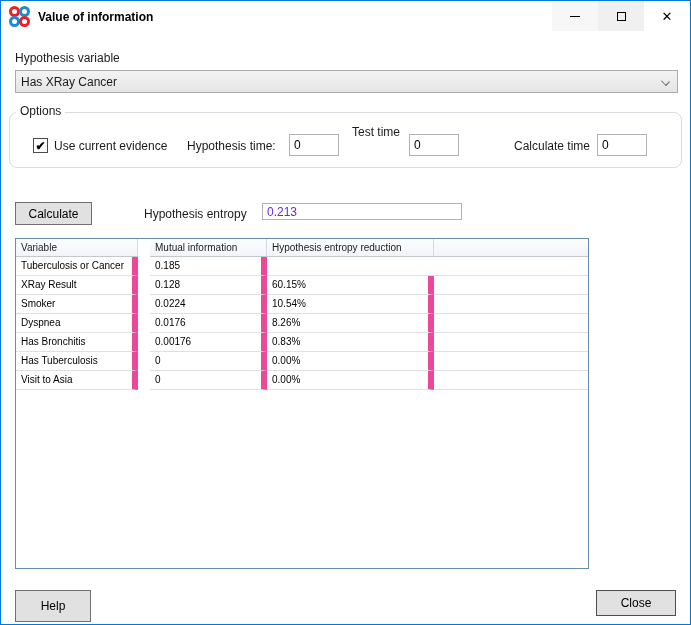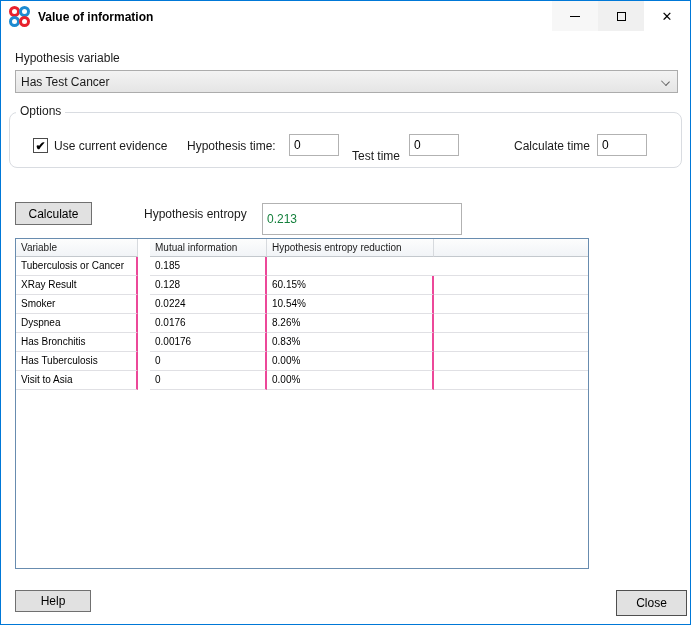--- a/index.html
+++ b/index.html
@@ -64,73 +64,73 @@
     background:#ffffff; padding:0 4px; color:#1b1b1b;
   }
   .checkbox {
     position:absolute; left:23px; top:25px;
     width:15px; height:15px; background:#fff; border:1px solid #4a4a4a;
     display:flex; align-items:center; justify-content:center;
     font-size:12px; font-weight:bold; color:#000; line-height:1;
   }
   #chk-label { left:44px; top:26px; }
   #hyp-time-label { left:177px; top:26px; }
-  #test-time-label { left:342px; top:36px; }
+  #test-time-label { left:342px; top:12px; }
   #term-time-label { left:504px; top:26px; }
   .time-input {
     position:absolute; top:21px; width:50px; height:22px;
     border:1px solid #b2b2b2; background:#fff;
     font-family:"Liberation Sans", sans-serif; font-size:12px; color:#000;
     padding-left:4px; outline:none;
   }
   #hyp-time-input  { left:279px; }
   #test-time-input { left:399px; }
   #term-time-input { left:587px; }
 
   
   .btn {
     background:#e1e1e1; border:1px solid #707070;
     font-family:Liberation Sans, sans-serif; font-size:12px; color:#000;
     display:flex; align-items:center; justify-content:center; cursor:default;
   }
   #calc-btn { position:absolute; left:14px; top:201px; width:77px; height:23px; }
   #entropy-label { left:143px; top:206px; }
   #entropy-box {
-    position:absolute; left:261px; top:202px; width:200px; height:32px;
-    border:1px solid #b2b2b2; background:#fff; color:#15803d;
+    position:absolute; left:261px; top:202px; width:200px; height:17px;
+    border:1px solid #b2b2b2; background:#fff; color:#6d28d9;
     font-family:"Liberation Sans", sans-serif; font-size:12px;
     padding-left:4px; outline:none;
   }
 
   
   .grid {
     position:absolute; left:14px; top:237px; width:574px; height:331px;
     border:1px solid #688caf; background:#ffffff;
     font-size:10px;
   }
   .grid-header { display:flex; height:18px; }
   .th {
     background:linear-gradient(#fdfdfd,#f1f4f7);
     border-right:1px solid #d7dade; border-bottom:1px solid #c3c8cd;
     padding-left:5px; line-height:17px; white-space:nowrap; overflow:visible;
     color:#1b1b1b;
   }
   .th.colf { border-right:none; flex:1; }
   .tr { display:flex; height:19px; }
   .td {
-    border-right:2px solid #ec4899; border-bottom:1px solid #e0e0e4;
+    border-right:6px solid #ec4899; border-bottom:1px solid #e0e0e4;
     padding-left:5px; line-height:18px; white-space:nowrap; overflow:visible;
     color:#000;
   }
   .td.colf { border-right:none; flex:1; }
   .col0 { width:122px; } .col1 { width:117px;margin-left:12px; } .col2 { width:167px; }
 
   
-  #help-btn  { position:absolute; left:14px;  top:589px; width:76px; height:22px; }
-  #close-btn { position:absolute; left:595px; top:589px; width:71px; height:26px; border-color:#4f4f4f;margin-left:20px; }
+  #help-btn  { position:absolute; left:14px;  top:589px; width:76px; height:32px; }
+  #close-btn { position:absolute; left:595px; top:589px; width:80px; height:26px; border-color:#4f4f4f; }
 </style>
 </head>
 <body>
 
 <div class="window">
 
   <div class="titlebar">
     <div class="app-logo">
       <span class="ring r1"></span>
       <span class="ring r2"></span>
@@ -146,21 +146,21 @@
     <div class="win-btn max">
       <span class="glyph-max"></span>
     </div>
     <div class="win-btn close">
       <span>✕</span>
     </div>
   </div>
 
   <div class="lbl" id="hyp-label">Hypothesis variable</div>
   <div class="combobox">
-    <span>Has Test Cancer</span>
+    <span>Has XRay Cancer</span>
     <span class="combo-chevron"></span>
   </div>
 
   <div class="groupbox">
     <div class="groupbox-legend">Options</div>
     <div class="checkbox">
       <span id="chk-mark">✔</span>
     </div>
     <div class="lbl" id="chk-label">Use current evidence</div>
     <div class="lbl" id="hyp-time-label">Hypothesis time:</div>

